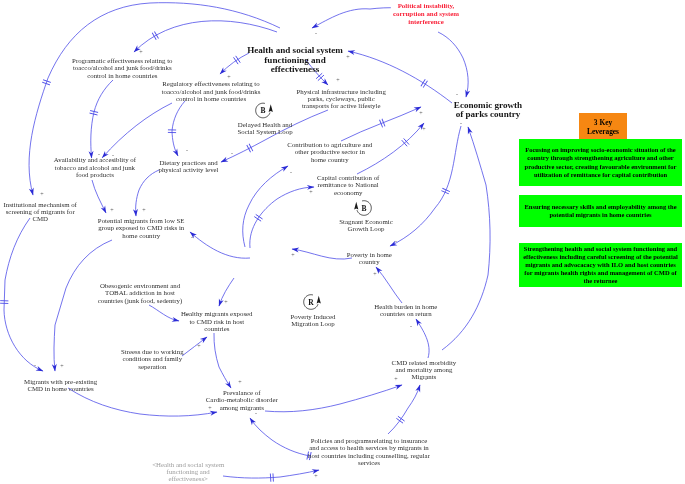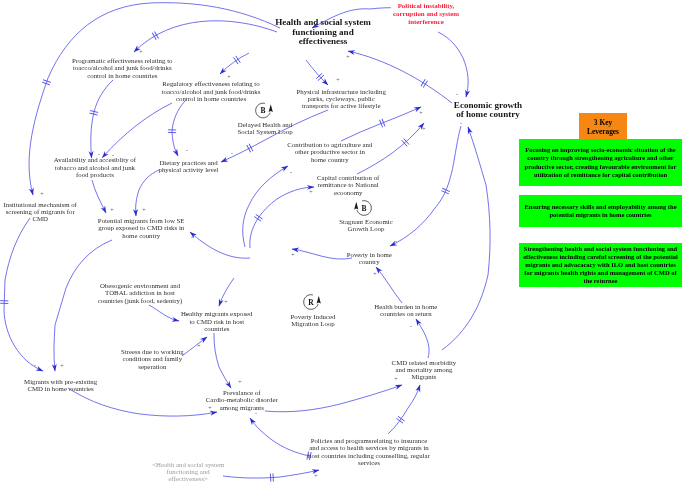--- a/index.html
+++ b/index.html
@@ -270,25 +270,25 @@
       <path class="loopa" d="M 0,-4.0 L 2.1,3.6 L 0,2.7 L -2.1,3.6 Z" transform="translate(356.26,205.81)"></path>
       <text x="364" y="210.7" class="loopl">B</text>
     </g>
     <g>
       <path d="M 317.97,304.16 L 317.82,304.61 L 317.64,305.04 L 317.42,305.47 L 317.18,305.88 L 316.92,306.27 L 316.63,306.65 L 316.31,307.00 L 315.98,307.34 L 315.62,307.65 L 315.24,307.94 L 314.85,308.20 L 314.44,308.44 L 314.01,308.65 L 313.57,308.83 L 313.12,308.98 L 312.66,309.11 L 312.20,309.20 L 311.73,309.26 L 311.26,309.30 L 310.78,309.30 L 310.31,309.27 L 309.84,309.21 L 309.37,309.12 L 308.91,308.99 L 308.46,308.84 L 308.02,308.66 L 307.59,308.46 L 307.18,308.22 L 306.79,307.96 L 306.41,307.67 L 306.05,307.36 L 305.71,307.03 L 305.39,306.68 L 305.10,306.30 L 304.83,305.91 L 304.59,305.50 L 304.38,305.08 L 304.19,304.64 L 304.04,304.19 L 303.91,303.73 L 303.81,303.27 L 303.74,302.80 L 303.71,302.33 L 303.70,301.85 L 303.73,301.38 L 303.78,300.91 L 303.87,300.44 L 303.99,299.98 L 304.13,299.53 L 304.31,299.09 L 304.51,298.66 L 304.74,298.24 L 305.00,297.84 L 305.28,297.46 L 305.59,297.10 L 305.92,296.76 L 306.27,296.44 L 306.64,296.14 L 307.03,295.87 L 307.44,295.63 L 307.86,295.41 L 308.29,295.22 L 308.74,295.06 L 309.20,294.93 L 309.66,294.82 L 310.13,294.75 L 310.60,294.71 L 311.08,294.70 L 311.55,294.72 L 312.02,294.77 L 312.49,294.85 L 312.95,294.97" class="loopc"></path>
       <path class="loopa" d="M 0,-4.0 L 2.1,3.6 L 0,2.7 L -2.1,3.6 Z" transform="translate(318.74,299.81)"></path>
       <text x="311" y="304.7" class="loopl">R</text>
     </g>
   </svg>
 <div id="layer">
-    <div class="node big" style="left: 295px; top: 18px; margin-left: 28px;">Health and social system
+    <div class="node big" style="left: 295px; top: 46px;">Health and social system
 functioning and
 effectiveness</div>
     <div class="node big" style="left: 488px; top: 100.5px;">Economic growth
-of home country</div>
+of parks country</div>
     <div class="node red" style="left: 426px; top: 1.5px;">Political instability,
 corruption and system
 interference</div>
     <div class="node" style="left: 122.3px; top: 57px;">Programatic effectiveness relating to
 toacco/alcohol and junk food/drinks
 control in home countries</div>
     <div class="node" style="left: 211px; top: 80.2px;">Regulatory effectiveness relating to
 toacco/alcohol and junk food/drinks
 control in home countries</div>
     <div class="node" style="left: 341.2px; top: 87.8px;">Physical infrastructure including

